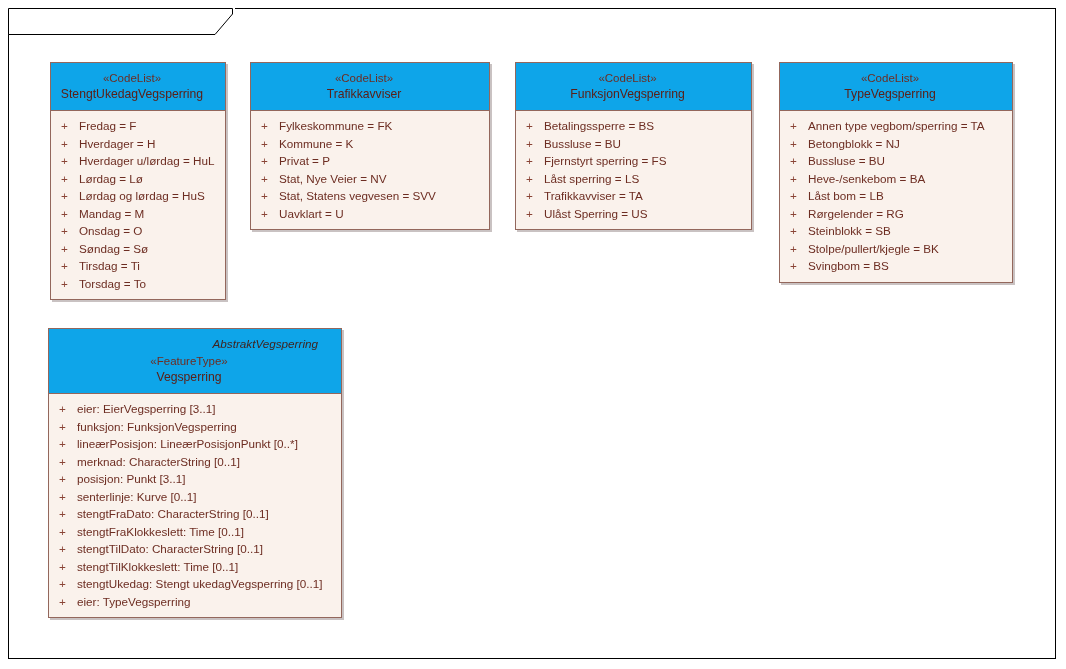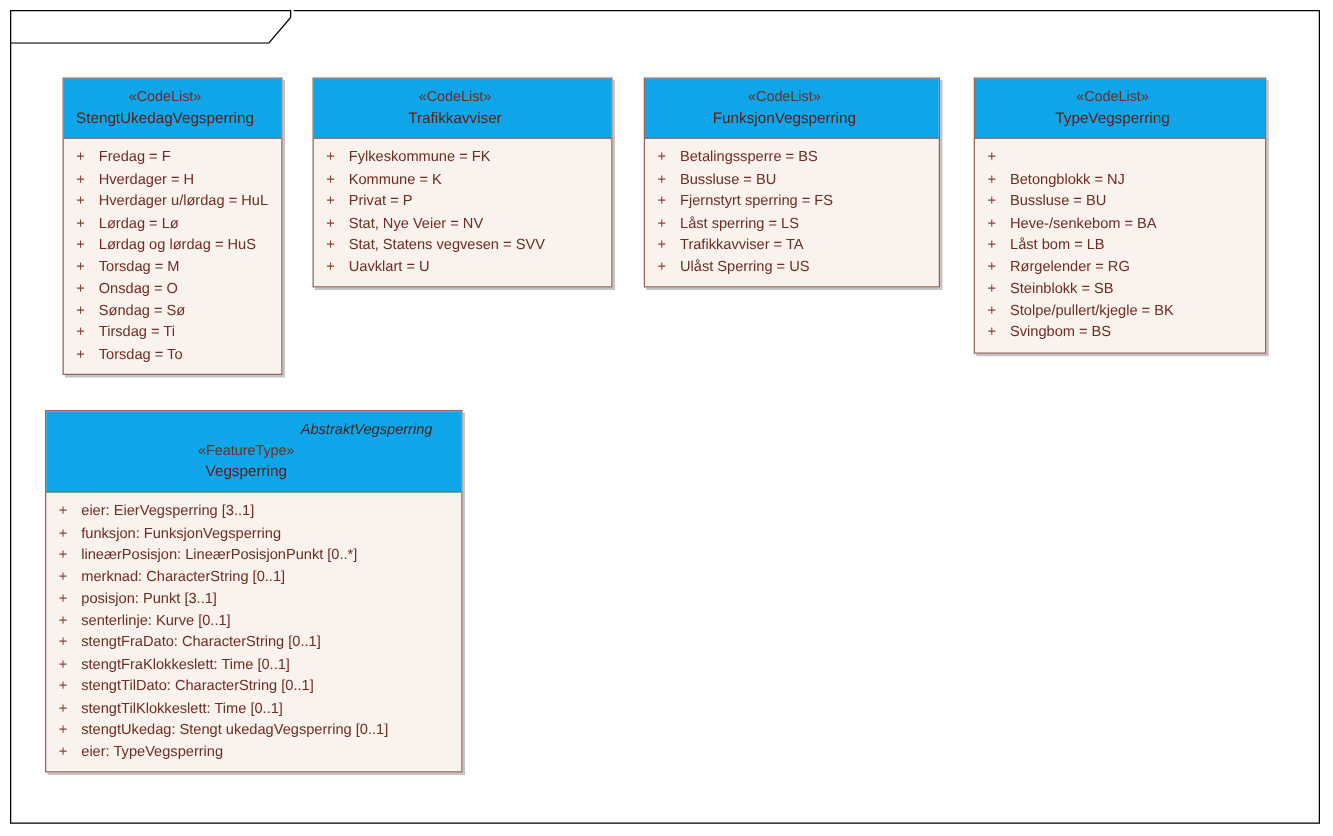--- a/index.html
+++ b/index.html
@@ -122,21 +122,21 @@
   .attr-text {
     color: #6d2d22;
     font-size: 11.7px;
   }
 
   
   #box-stengtukedagvegsperring { left: 50px;  top: 62px;  width: 176px; }
   #box-eiervegsperring         { left: 250px; top: 62px;  width: 240px; }
   #box-funksjonvegsperring     { left: 515px; top: 62px;  width: 237px; }
   #box-typevegsperring         { left: 779px; top: 62px;  width: 234px; }
-  #box-vegsperring             { left: 36px;  top: 328px; width: 334px; }
+  #box-vegsperring             { left: 48px;  top: 328px; width: 294px; }
 </style>
 </head>
 <body>
 
 <div id="diagram-frame"></div>
 
 <div id="frame-title-tab" style="width: 227px;">
   <div class="tab-body">
     <span id="frame-title-label">class Vegsperring Tillatte verdier</span>
   </div>
@@ -167,21 +167,21 @@
         <div class="attr-row">
           <span class="attr-vis">+</span>
           <span class="attr-text">Lørdag = Lø</span>
         </div>
         <div class="attr-row">
           <span class="attr-vis">+</span>
           <span class="attr-text">Lørdag og lørdag = HuS</span>
         </div>
         <div class="attr-row">
           <span class="attr-vis">+</span>
-          <span class="attr-text">Torsdag = M</span>
+          <span class="attr-text">Mandag = M</span>
         </div>
         <div class="attr-row">
           <span class="attr-vis">+</span>
           <span class="attr-text">Onsdag = O</span>
         </div>
         <div class="attr-row">
           <span class="attr-vis">+</span>
           <span class="attr-text">Søndag = Sø</span>
         </div>
         <div class="attr-row">
@@ -259,20 +259,21 @@
       </div>
     </div>
     <div class="uml-box" id="box-typevegsperring">
       <div class="uml-header">
         <div class="stereotype">«CodeList»</div>
         <div class="classname">TypeVegsperring</div>
       </div>
       <div class="uml-body">
         <div class="attr-row">
           <span class="attr-vis">+</span>
+          <span class="attr-text">Annen type vegbom/sperring = TA</span>
         </div>
         <div class="attr-row">
           <span class="attr-vis">+</span>
           <span class="attr-text">Betongblokk = NJ</span>
         </div>
         <div class="attr-row">
           <span class="attr-vis">+</span>
           <span class="attr-text">Bussluse = BU</span>
         </div>
         <div class="attr-row">

